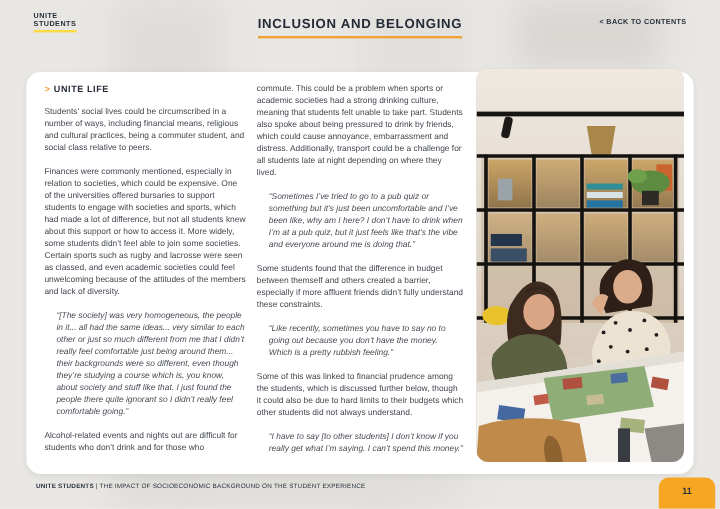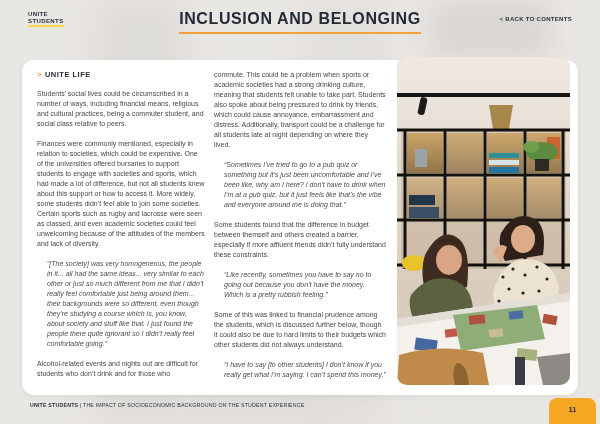--- a/index.html
+++ b/index.html
@@ -18,21 +18,21 @@
   .bg2 { left:300px; top:0; width:90px;  height:424px; background:#e2e0dc; }
   .bg3 { left:430px; top:0; width:120px; height:60px;  background:#d9d6d2; }
   .bg4 { left:180px; top:380px; width:160px; height:44px; background:#dfddd9; }
 
   
   .header { position:absolute; left:0; top:0; width:600px; height:42px; }
   .logo { position:absolute; left:28px; top:11px; line-height:6.5px; }
   .logo span { display:block; font-size:6px; font-weight:bold; letter-spacing:.4px; color:#262e39; }
   .logo .l2 { border-bottom:2px solid #ffd943; padding-bottom:1px; }
   .page-title-wrap { position:absolute; left:0; top:10px; width:600px; text-align:center; }
-  .page-title { display:inline-block; font-size:16px; font-weight:bold; letter-spacing:.6px; color:#242b36; padding-bottom:4px; border-bottom:2px solid #f0a238; }
+  .page-title { display:inline-block; font-size:11px; font-weight:bold; letter-spacing:.6px; color:#242b36; padding-bottom:4px; border-bottom:2px solid #f0a238; }
   .back-link { position:absolute; right:28px; top:16px; font-size:6px; font-weight:bold; letter-spacing:.3px; color:#2a323d; cursor:pointer; }
   .back-link .chev { margin-right:2px; }
 
   
   .card { position:absolute; left:22px; top:60px; width:556px; height:335px; background:#ffffff; border-radius:12px; box-shadow:0 2px 6px rgba(0,0,0,.06); }
   .col { position:absolute; top:10px; font-size:7px; line-height:10px; color:#42474f; }
   .col1 { left:15px;  width:168px; }
   .col2 { left:192px; width:172px; }
   .section-head { font-size:7.5px; font-weight:bold; letter-spacing:.5px; color:#242b36; margin-bottom:9px; }
   .section-head .marker { color:#f0a238; margin-right:3px; }

